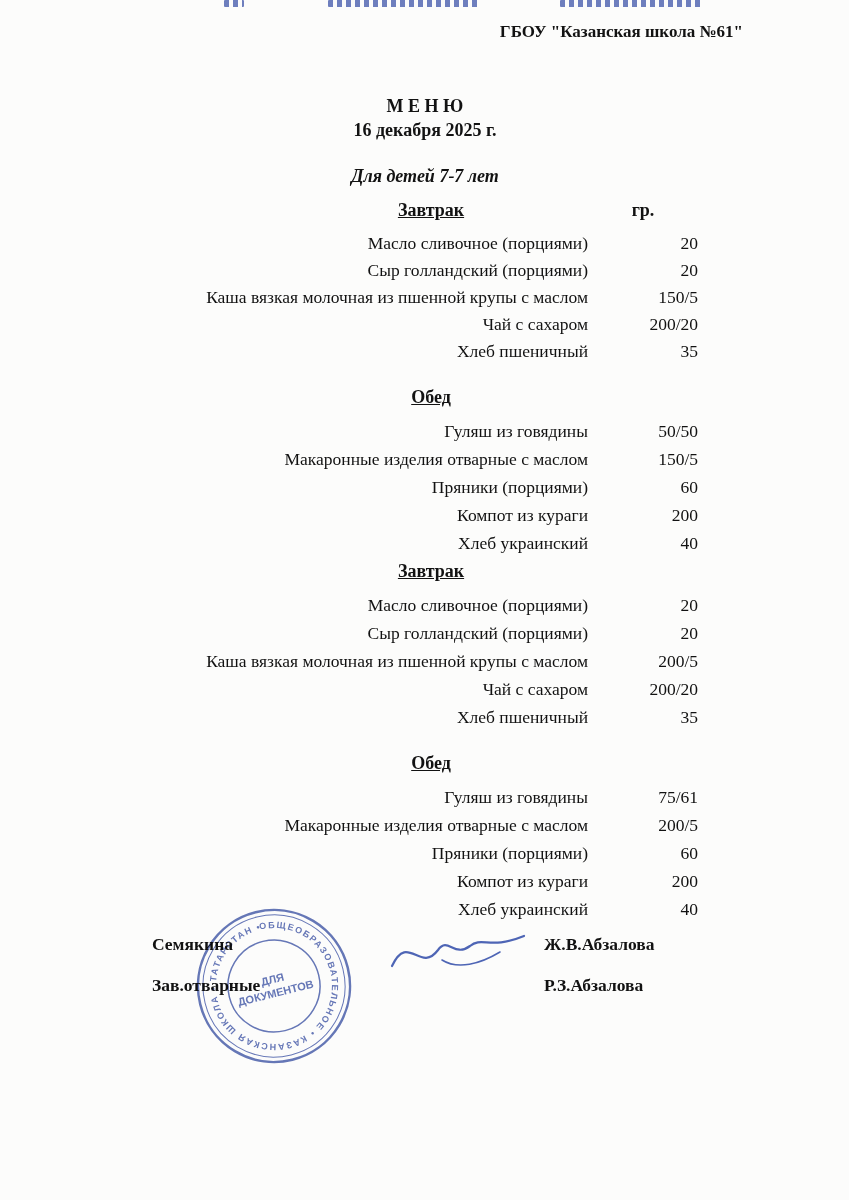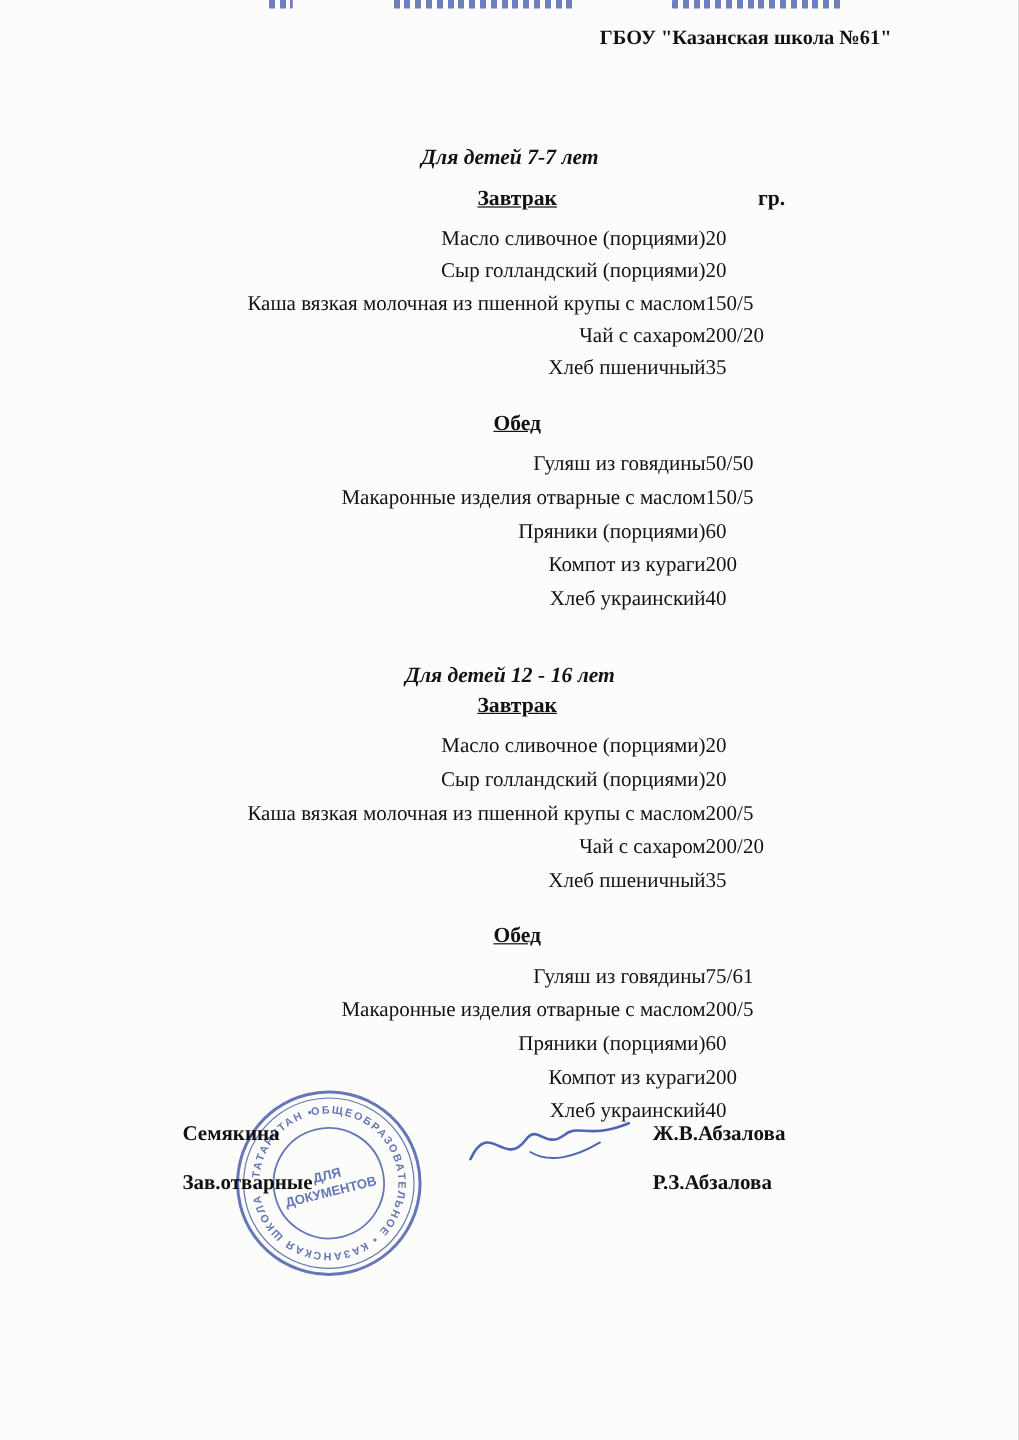--- a/index.html
+++ b/index.html
@@ -45,21 +45,21 @@
   }
   .meal-header.tight { margin-top:4px; }
   .meal-header.lunch { margin-top:22px; }
   .meal-header .title { text-decoration:underline;margin-left:12px; }
   .meal-header .unit {
     position:absolute; right:0; top:0; width:110px; text-align:center;
   }
   .row { display:flex; line-height:27px; }
   .rows.wide .row { line-height:28px; }
   .row .item { flex:1;text-align:right; }
-  .row .amt { width:110px; text-align:left; }
+  .row .amt { width:110px; text-align:right; }
 
   .signatures {
     position:absolute; left:152px; top:934px; width:546px;
     font-weight:bold; font-size:17.5px;
   }
   .sig-row { position:relative; height:41px; }
   .sig-name { position:absolute; left:392px; top:0; }
 
   .stamp {
     position:absolute; left:194px; top:906px;
@@ -79,20 +79,22 @@
 <div class="page">
 
   <div class="artifact a1"></div>
   <div class="artifact a2"></div>
   <div class="artifact a3"></div>
 
   <div class="school-header">ГБОУ "Казанская школа №61"</div>
 
   <div class="doc-body">
 
+    <div class="menu-title">М Е Н Ю</div>
+    <div class="menu-date">16 декабря 2025 г.</div>
 
     <div class="age-heading">Для детей 7-7 лет</div>
 
     <div class="meal-header">
       <span class="title">Завтрак</span>
       <span class="unit">гр.</span>
     </div>
     <div class="rows">
       <div class="row">
         <span class="item">Масло сливочное (порциями)</span>
@@ -135,21 +137,20 @@
       <div class="row">
         <span class="item">Компот из кураги</span>
         <span class="amt">200</span>
       </div>
       <div class="row">
         <span class="item">Хлеб украинский</span>
         <span class="amt">40</span>
       </div>
     </div>
 
-    <div class="age-heading second">Для детей 12 - 16 лет</div>
 
     <div class="meal-header tight">
       <span class="title">Завтрак</span>
     </div>
     <div class="rows wide">
       <div class="row">
         <span class="item">Масло сливочное (порциями)</span>
         <span class="amt">20</span>
       </div>
       <div class="row">

